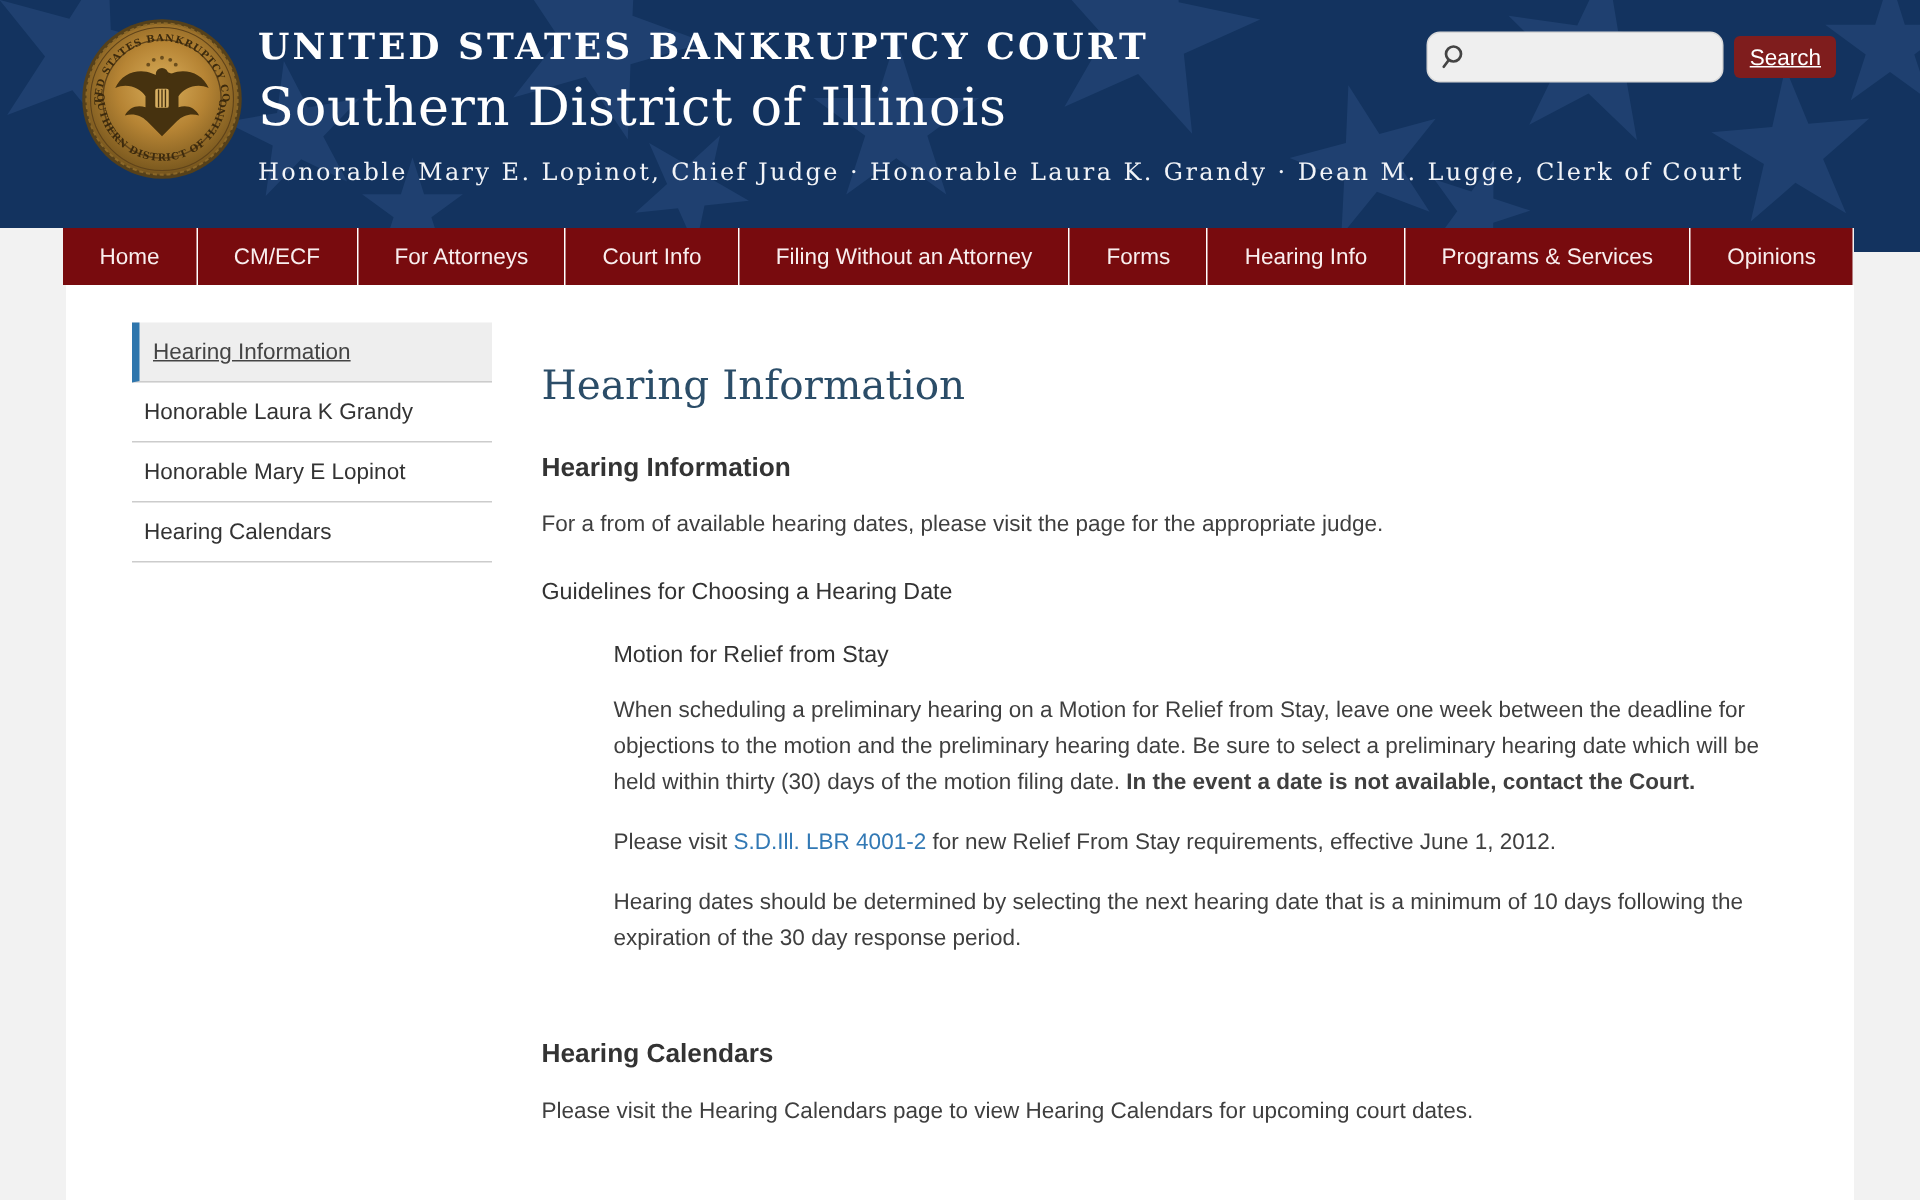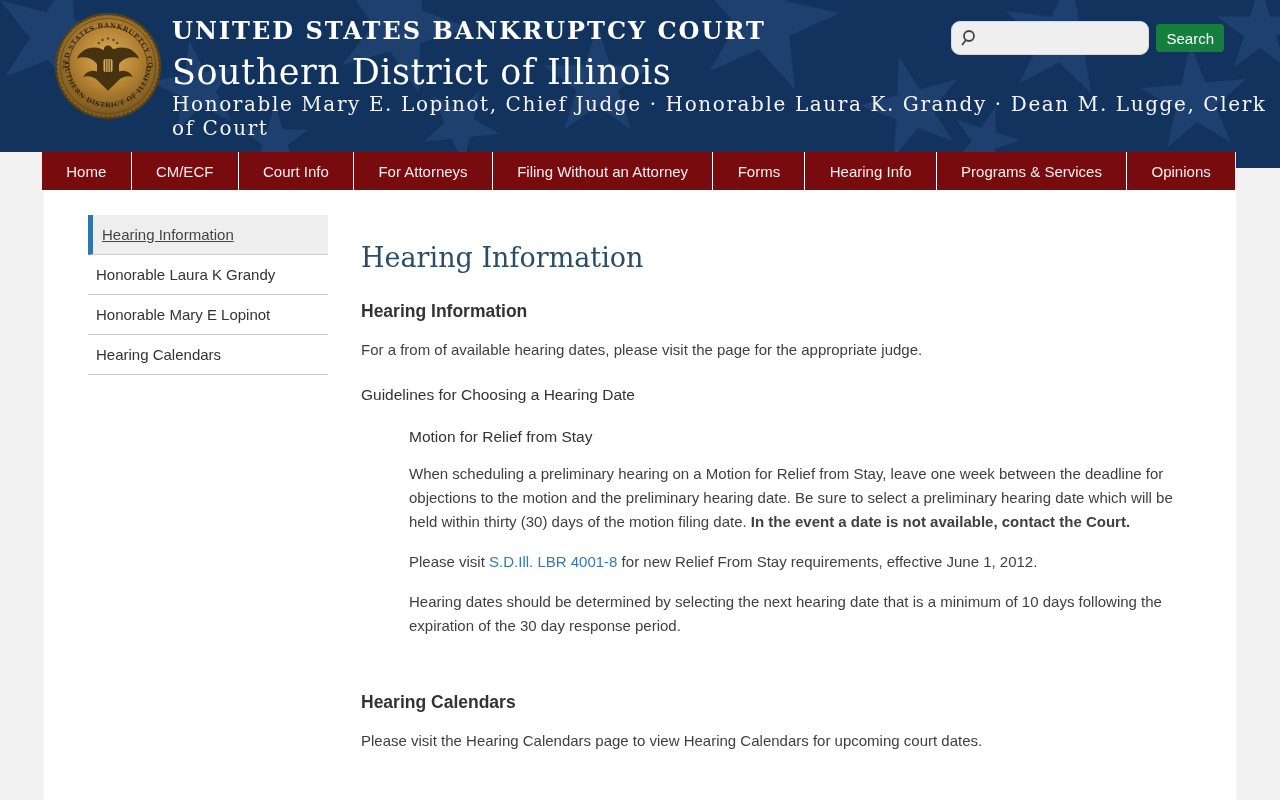--- a/index.html
+++ b/index.html
@@ -28,43 +28,44 @@
     font-weight: bold; font-size: 24px; letter-spacing: 2px;
     color: #ffffff;
   }
   .hline2 {
     font-family: "DejaVu Serif", serif;
     font-weight: normal; font-size: 35px; letter-spacing: 0.5px;
     margin-top: 7px; color: #ffffff;
   }
   .hline3 {
     font-family: "DejaVu Serif", serif;
-    font-size: 20px; letter-spacing: 1.6px;
-    color: #f2f4f8;
+    font-size: 16px; letter-spacing: 1.6px;
+    margin-top: 13px; color: #f2f4f8;
   }
   .search-area {
     position: absolute; top: 21px; right: 56px;
     display: flex; align-items: center; gap: 7px;
   }
   .search-box { position: relative; }
   .search-input {
     width: 198px; height: 34px;
     border: 1px solid #d8d8d8; border-radius: 9px;
     background: #efefef;
     padding: 0 8px 0 34px;
     font-size: 14px; color: #333;
     outline: none;
   }
   .search-glyph { position: absolute; left: 9px; top: 7px; }
   .search-btn {
     height: 28px; padding: 0 10px;
-    background: #15803d; color: #ffffff;
+    background: #7f1d1d; color: #ffffff;
     border: none; border-radius: 4px;
     font-size: 15px; font-family: "Liberation Sans", sans-serif;
     cursor: pointer;
+    text-decoration: underline;
   }
 
   
   .nav-row { position: relative; height: 38px; background: #f2f2f2; }
   .nav-row::after {
     content: ""; position: absolute; right: 0; top: 0;
     width: 44px; height: 16px; background: #13335f;
   }
   .nav {
     position: absolute; left: 42px; top: 0;
@@ -204,22 +205,22 @@
       <input class="search-input" type="text" value="" style="">
     </div>
     <button class="search-btn">Search</button>
   </div>
 </div>
 
 <div class="nav-row">
   <nav class="nav">
     <a class="nav-item">Home</a>
     <a class="nav-item">CM/ECF</a>
+    <a class="nav-item">For Attorneys</a>
     <a class="nav-item">Court Info</a>
-    <a class="nav-item">For Attorneys</a>
     <a class="nav-item">Filing Without an Attorney</a>
     <a class="nav-item">Forms</a>
     <a class="nav-item">Hearing Info</a>
     <a class="nav-item">Programs &amp; Services</a>
     <a class="nav-item">Opinions</a>
   </nav>
 </div>
 
 <div class="page">
 
@@ -236,21 +237,21 @@
     <h1 class="page-title">Hearing Information</h1>
 
     <h2 class="h2">Hearing Information</h2>
     <p class="body-text">For a from of available hearing dates, please visit the page for the appropriate judge.</p>
 
     <h3 class="h3">Guidelines for Choosing a Hearing Date</h3>
 
     <h3 class="h3 indent">Motion for Relief from Stay</h3>
     <p class="body-text indent"><span>When scheduling a preliminary hearing on a Motion for Relief from Stay, leave one week between the deadline for objections to the motion and the preliminary hearing date. Be sure to select a preliminary hearing date which will be held within thirty (30) days of the motion filing date. </span><strong>In the event a date is not available, contact the Court.</strong></p>
 
-    <p class="body-text indent"><span>Please visit </span><a class="content-link">S.D.Ill. LBR 4001-8</a><span> for new Relief From Stay requirements, effective June 1, 2012.</span></p>
+    <p class="body-text indent"><span>Please visit </span><a class="content-link">S.D.Ill. LBR 4001-2</a><span> for new Relief From Stay requirements, effective June 1, 2012.</span></p>
 
     <p class="body-text indent">Hearing dates should be determined by selecting the next hearing date that is a minimum of 10 days following the expiration of the 30 day response period.</p>
 
     <div class="spacer-lg"></div>
 
     <h2 class="h2">Hearing Calendars</h2>
     <p class="body-text">Please visit the Hearing Calendars page to view Hearing Calendars for upcoming court dates.</p>
 
   </main>
 </div>

